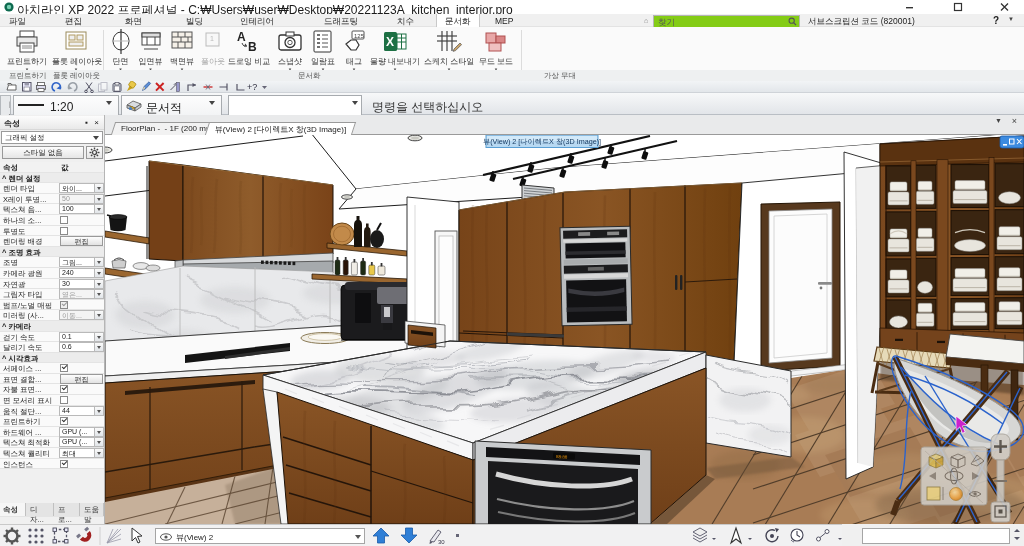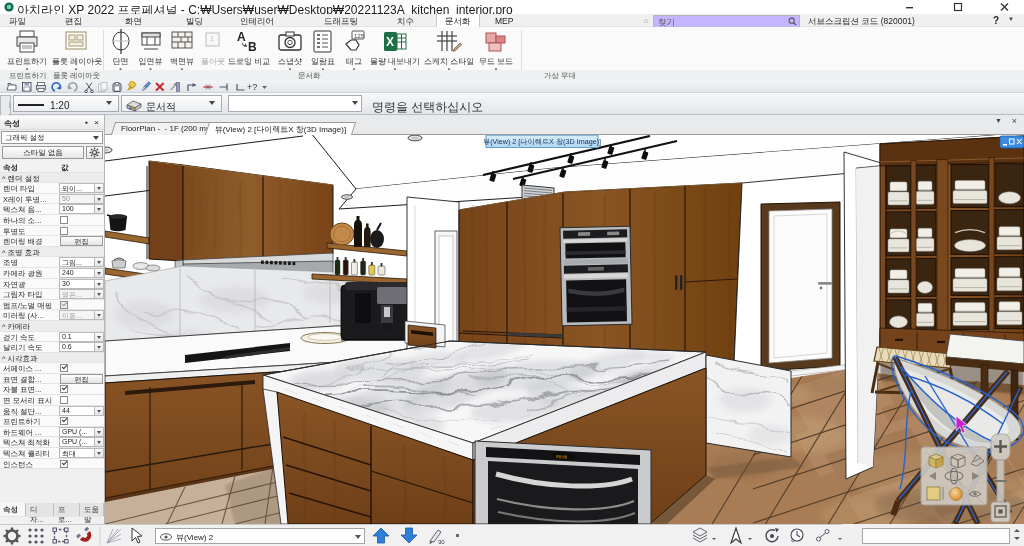--- a/index.html
+++ b/index.html
@@ -18,34 +18,34 @@
 .rbtn .ric{display:block;margin:0 auto}
 .rbtn .rlb{display:block;margin-top:1px;white-space:nowrap}
 .rbtn .dar{display:block;font-size:5px;color:#555;line-height:4px}
 .rsep{position:absolute;top:3px;width:1px;height:40px;background:#dcdcdc}
 #grouplab{left:0;top:70px;width:1024px;height:11px;background:#eef0f1;font-size:7.5px;color:#555}
 #grouplab span{position:absolute;top:1px}
 
 #qat{left:0;top:81px;width:1024px;height:12px;background:linear-gradient(#f2f4f6,#e2e6ea);border-bottom:1px solid #cfd3d8}
 
 #tb2{left:0;top:93px;width:1024px;height:22px;background:linear-gradient(#f7f8f9,#e2e5e9);border-bottom:1px solid #b9bec4}
-.combo{position:absolute;top:2px;height:17px;background:linear-gradient(#fdfdfd,#eceef0);border:1px solid #a7abaf;font-size:10px;color:#222}
+.combo{position:absolute;top:2px;height:33px;background:linear-gradient(#fdfdfd,#eceef0);border:1px solid #a7abaf;font-size:12px;color:#222}
 .combo .cda{position:absolute;right:2px;top:5px;width:0;height:0;border-left:3px solid transparent;border-right:3px solid transparent;border-top:4px solid #444}
 #sidetab{left:0;top:95px;width:11px;height:34px;background:#e8eaec;border:1px solid #b5b9bd;font-size:7.5px;color:#333}
 #sidetab{overflow:hidden}
 
 #panel{left:0;top:115px;width:105px;height:409px;background:#f0f0f0;border-right:1px solid #b5b5b5;font-size:7.5px;color:#222}
 #phead{position:absolute;left:0;top:1px;width:104px;height:14px;background:linear-gradient(#fcfcfc,#e9e9e9);border-bottom:1px solid #d8d8d8}
 #phead b{position:absolute;left:4px;top:2px;font-weight:bold;font-size:8px}
 .pcombo{position:absolute;left:1px;top:16px;width:102px;height:13px;background:#fff;border:1px solid #9a9a9a;font-size:7.5px;padding:1px 0 0 3px}
 .pbtn1{position:absolute;left:2px;top:31px;width:82px;height:13px;background:linear-gradient(#fdfdfd,#e6e6e6);border:1px solid #999;text-align:center;padding-top:1px}
 .pgear{position:absolute;left:86px;top:31px;width:17px;height:13px;background:linear-gradient(#fdfdfd,#e6e6e6);border:1px solid #999;text-align:center}
 #ptable{position:absolute;left:0;top:47px;width:104px}
 .prow{position:relative;width:104px;height:10.6px;border-bottom:1px solid #e4e4e4;background:#fafafa}
-.prow.sec{background:#ececec;font-weight:normal}
+.prow.sec{background:#ececec;font-weight:bold}
 .prow .lb{position:absolute;left:3px;top:1px;white-space:nowrap;overflow:hidden;max-width:56px}
 .prow.sec .lb{left:2px;max-width:100px}
 .prow .vl{position:absolute;left:59px;top:0px;width:45px;height:10px;background:#fff;border:1px solid #b9b9b9;font-size:7px;padding-left:2px;overflow:hidden;white-space:nowrap}
 .prow .vl .da{position:absolute;right:0px;top:0px;width:9px;height:9px;background:linear-gradient(#fafafa,#dfe3e7);border-left:1px solid #b9b9b9;text-align:center}
 .prow .vl .da:after{content:"";position:absolute;left:2px;top:3px;border-left:2.5px solid transparent;border-right:2.5px solid transparent;border-top:3px solid #555}
 .prow .vl.dis{color:#9a9a9a;background:#f4f4f4}
 .cbx{position:absolute;left:60px;top:1px;width:8px;height:8px;background:#fff;border:1px solid #8a8a8a}
 .cbx.chk:after{content:"";position:absolute;left:1px;top:0px;width:4px;height:2px;border-left:1.5px solid #333;border-bottom:1.5px solid #333;transform:rotate(-45deg)}
 .cbx.dis{background:#eee}
 .cbx.dis.chk:after{border-color:#999}
@@ -84,21 +84,21 @@
     <span class="mi" style="left:9px">파일</span>
     <span class="mi" style="left:65px">편집</span>
     <span class="mi" style="left:125px">화면</span>
     <span class="mi" style="left:186px">빌딩</span>
     <span class="mi" style="left:240px">인테리어</span>
     <span class="mi" style="left:324px">드래프팅</span>
     <span class="mi" style="left:397px">치수</span>
     <span class="mtab" style="left:436px">문서화</span>
     <span class="mi" style="left:495px">MEP</span>
     <span style="position:absolute;left:644px;top:3px;color:#888;font-size:7px">⌂</span>
-    <div style="position:absolute;left:653px;top:1px;width:147px;height:17px;background:#c4b5fd;border:1px solid #b5b5b5">
+    <div style="position:absolute;left:653px;top:1px;width:147px;height:17px;background:#84cc16;border:1px solid #b5b5b5">
       <span style="position:absolute;left:4px;top:1px;color:#555">찾기</span>
       <svg style="position:absolute;right:2px;top:1px" width="9" height="9">
           <circle cx="3.7" cy="3.7" r="2.6" fill="none" stroke="#555" stroke-width="1.1"></circle>
           <path d="M5.8 5.8 L8 8" stroke="#555" stroke-width="1.2"></path>
         </svg>
     </div>
     <span style="position:absolute;left:808px;top:2px">서브스크립션 코드 (820001)</span>
     <span style="position:absolute;left:993px;top:1px;font-weight:bold;font-size:10px">?</span>
     <span style="position:absolute;left:1008px;top:2px;font-size:6px;color:#444">▼</span>
   </div>

